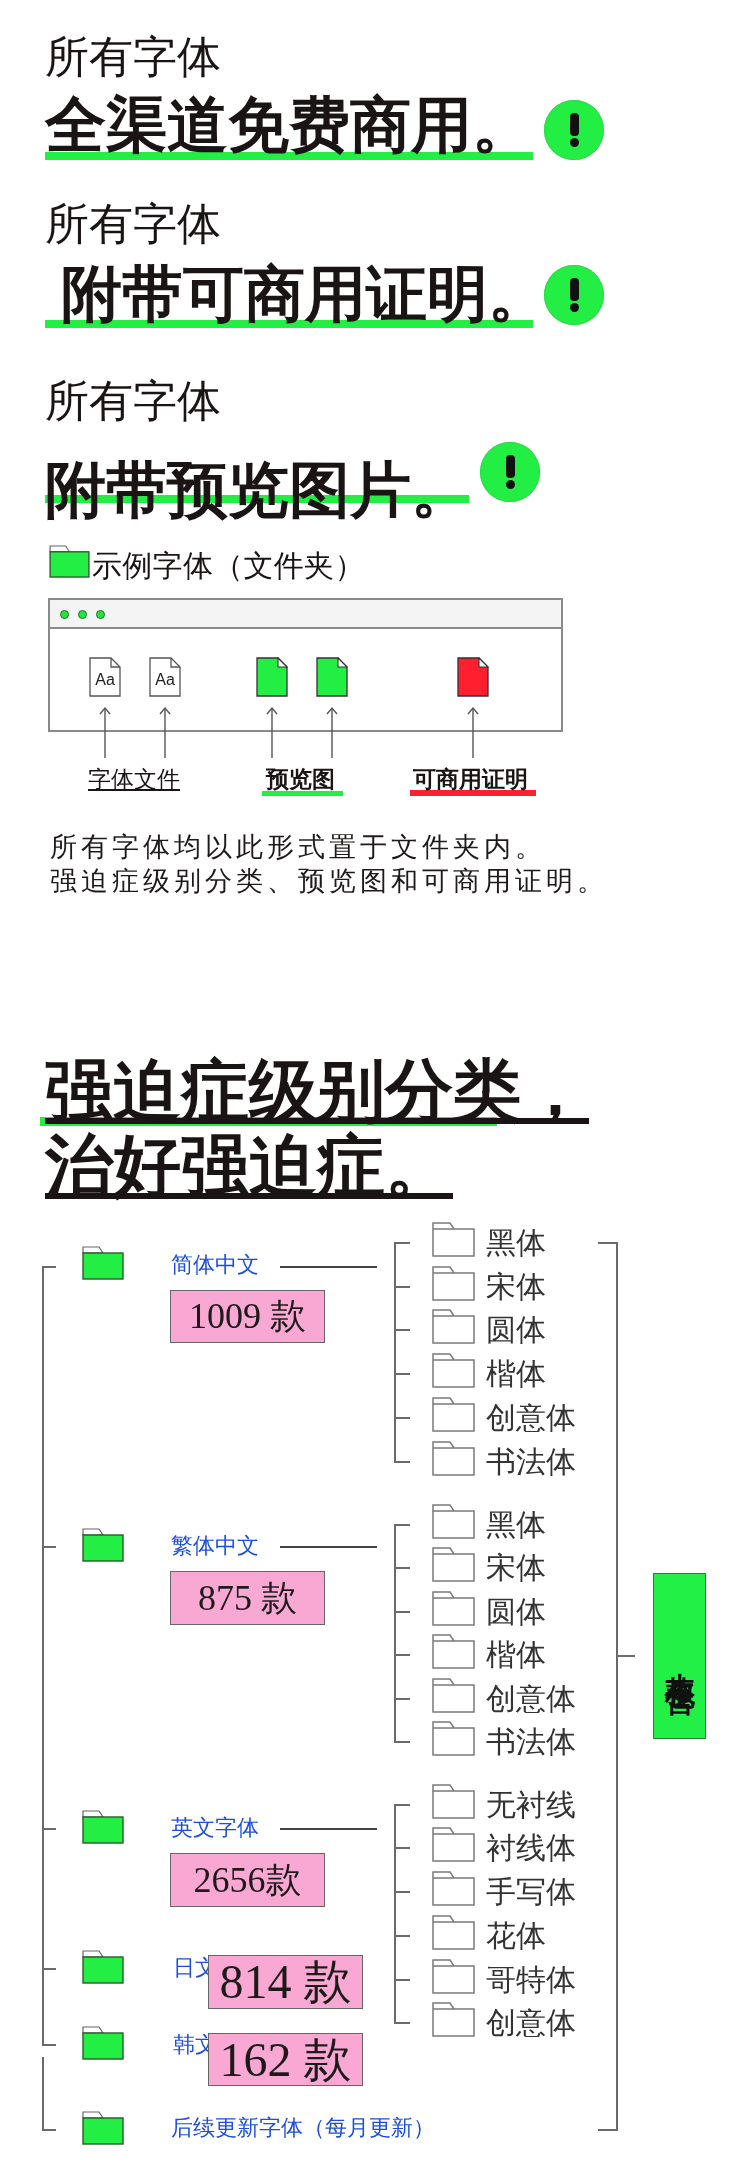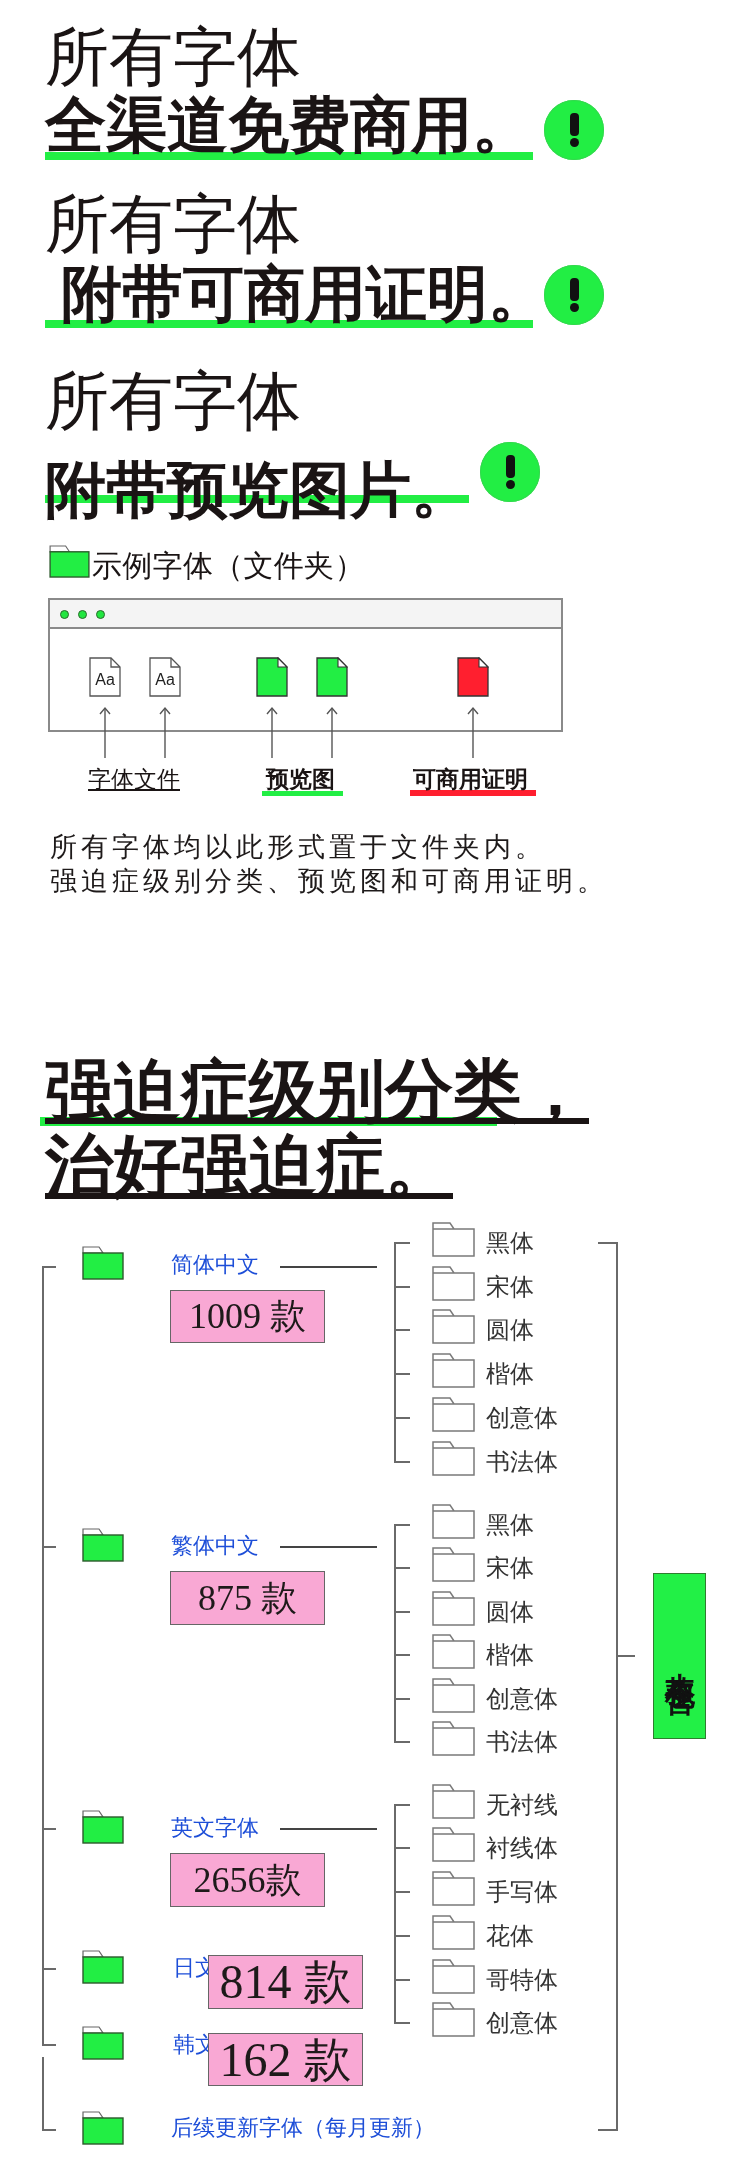--- a/index.html
+++ b/index.html
@@ -4,21 +4,21 @@
 <style>
   html, body { margin: 0; padding: 0; background: #ffffff; }
   body {
     position: relative; width: 754px; height: 2176px; overflow: hidden;
     font-family: "Liberation Sans", "DejaVu Sans", sans-serif; color: #1a1414;
   }
   .abs { position: absolute; }
   .nowrap { white-space: nowrap; }
 
   
-  .hl-light { font-size: 64px; line-height: 64px; font-weight: 400; z-index: 2; }
+  .hl-light { font-size: 44px; line-height: 64px; font-weight: 400; z-index: 2; }
   .hl-bold  { font-size: 61px; line-height: 61px; font-weight: 900; z-index: 2; }
   .green-ul { background: #22ee44; height: 8px; z-index: 1; }
   .badge {
     width: 60px; height: 60px; border-radius: 50%; background: #22ee44;
     box-shadow: 0 0 0 1px #34d84e inset;
   }
   .badge .bar { position: absolute; left: 25.5px; top: 13px; width: 9px; height: 23px; border-radius: 4px; background: #111; }
   .badge .dot { position: absolute; left: 25.5px; top: 38px; width: 9px; height: 9px; border-radius: 50%; background: #111; }
 
   
@@ -41,21 +41,21 @@
   .ln { background: #6a6a6a; }
   .gfolder { width: 42px; height: 34px; left: 82px; }
   .glabel { left: 135px; font-size: 22px; line-height: 36px; font-weight: 400; color: #1d4ed8; margin-left: 36px; }
   .count-box {
     box-sizing: border-box; border: 1.5px solid #666; background: #f9a8d4;
     display: flex; align-items: center; justify-content: center;
     font-size: 36px; color: #1e1a1a; white-space: nowrap; font-family: Liberation Serif, serif;
   }
   .count-box.big { font-size: 48px; }
   .sfolder { width: 43px; height: 35px; left: 432px; }
-  .slabel { left: 486px; font-size: 24px; line-height: 34px; font-weight: 300; color: #333; white-space: nowrap; }
+  .slabel { left: 486px; font-size: 30px; line-height: 34px; font-weight: 300; color: #333; white-space: nowrap; }
   .incl-box {
     left: 653px; top: 1573px; width: 53px; height: 166px; box-sizing: border-box;
     background: #22f046; border: 1.5px solid #2f7d2f;
     display: flex; align-items: center; justify-content: center;
   }
   .incl-box span {
     writing-mode: vertical-rl; text-orientation: upright;
     font-size: 30px; font-weight: 900; letter-spacing: 4px; color: #111;
   }
 </style>

